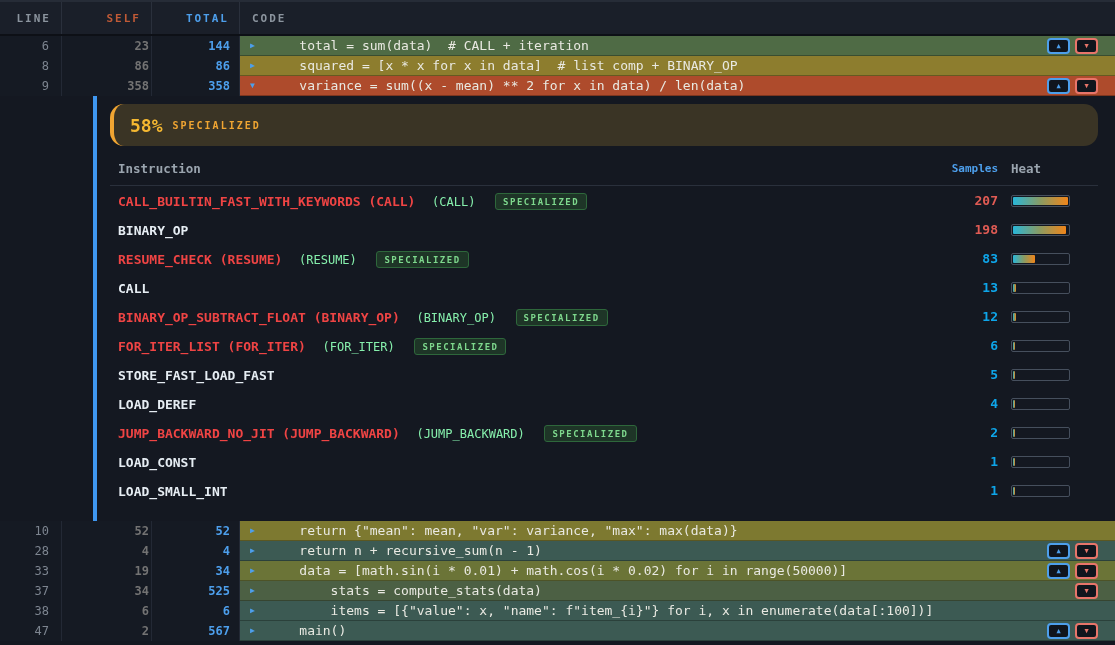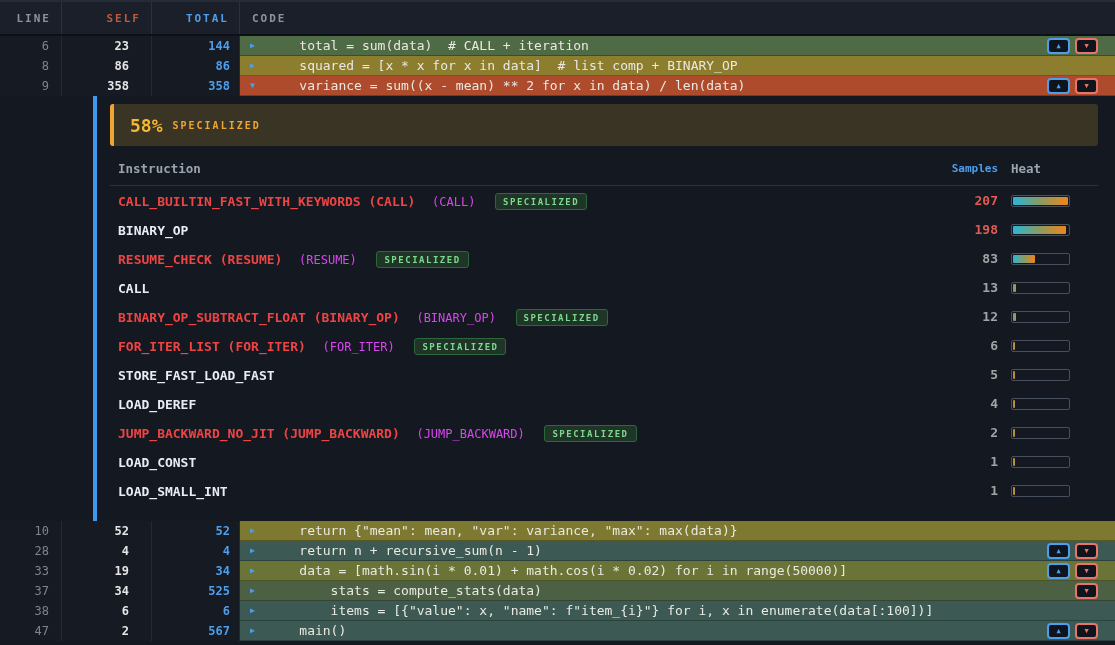--- a/index.html
+++ b/index.html
@@ -39,21 +39,21 @@
     grid-template-columns: 62px 90px 88px 1fr;
     height: 20px;
   }
   .code-row .cell {
     display: flex; align-items: center;
     font-size: 12px;
     border-right: 1px solid #232935;
     background: #151a23;
   }
   .cell.linenum   { justify-content: flex-end; padding-right: 12px; color: #7d8590; }
-  .cell.selfval   { justify-content: flex-end; padding-right: 22px;  color: #e5e5e5; font-weight: bold; }
+  .cell.selfval   { justify-content: flex-end; padding-right: 2px;  color: #737373; font-weight: bold; }
   .cell.totalval  { justify-content: flex-end; padding-right: 9px;  color: #4d9fec; font-weight: bold; }
   .cell.codecell  {
     border-right: none;
     padding-left: 10px;
     position: relative;
     box-shadow: inset 0 -1px rgba(0,0,0,0.28);
   }
   .expand-arrow {
     width: 14px; flex: 0 0 14px;
     font-size: 8px; color: #4d9fec;
@@ -89,21 +89,21 @@
     padding: 8px 17px 0 110px;
   }
   .indent-guide {
     position: absolute; left: 93px; top: 0; bottom: 0;
     width: 4px; background: #3f97f0;
   }
   .summary-box {
     height: 42px;
     background: #3a3425;
     border-left: 4px solid #f0a532;
-    border-radius: 3px;
+    border-radius: 14px;
     display: flex; align-items: center;
     padding: 0 16px;
     margin-bottom: 6px;
   }
   .summary-pct   { font-size: 18px; font-weight: bold; color: #f5b831; }
   .summary-label { margin-left: 10px; font-size: 10px; font-weight: bold; letter-spacing: 2px; color: #f0a532; }
   .summary-stats { margin-left: auto; font-size: 11.5px; color: #959da5; }
 
   .instr-grid-head, .instr-row {
     display: grid;
@@ -115,33 +115,33 @@
     height: 34px;
     border-bottom: 1px solid #2a303c;
   }
   .ih-name    { font-size: 12.5px; font-weight: bold; color: #9aa4ae; }
   .ih-samples { font-size: 11px; font-weight: bold; color: #4d9fec; text-align: right; }
   .ih-heat    { font-size: 12.5px; font-weight: bold; color: #9aa4ae; padding-left: 13px; }
 
   .instr-row { height: 29px; }
   .instr-name { font-size: 13px; font-weight: bold; color: #e6edf3; white-space: nowrap; }
   .instr-name.specialized { color: #ef4444; }
-  .instr-alias { font-size: 12px; font-weight: normal; color: #d946ef; margin-left: 7px; }
+  .instr-alias { font-size: 12px; font-weight: normal; color: #86efac; margin-left: 7px; }
   .spec-badge {
     display: inline-block;
     margin-left: 10px;
     font-size: 9px; font-weight: bold; letter-spacing: 1.5px;
     color: #7ed88d;
     background: #1e3527;
     border: 1px solid #2e673b;
     border-radius: 3px;
     padding: 3px 7px 2px 7px;
     vertical-align: 1px;
   }
-  .instr-samples { font-size: 13px; font-weight: bold; text-align: right; color: #a3a3a3; }
+  .instr-samples { font-size: 13px; font-weight: bold; text-align: right; color: #0ea5e9; }
   .instr-samples.hot { color: #e05b54; }
   .heat-cell { padding-left: 13px; }
   .heat-track {
     width: 59px; height: 12px;
     border: 1px solid #464f5d;
     border-radius: 2px;
     padding: 1px;
   }
   .heat-fill {
     height: 100%;

